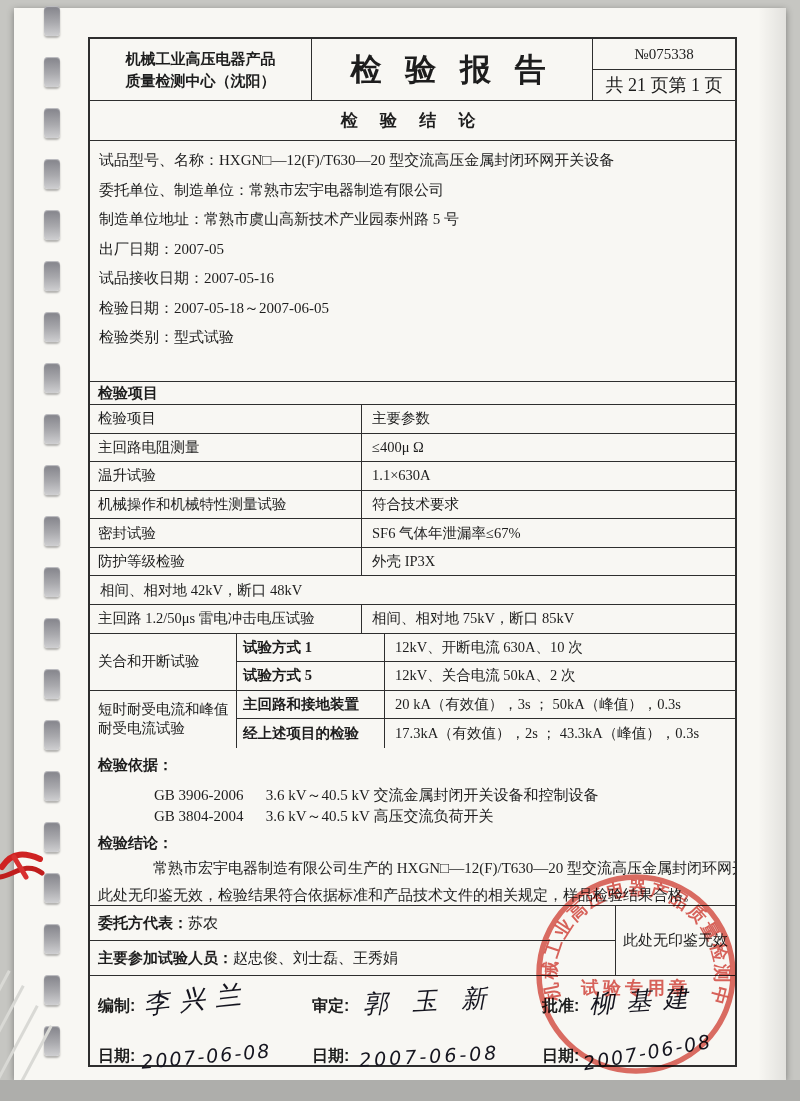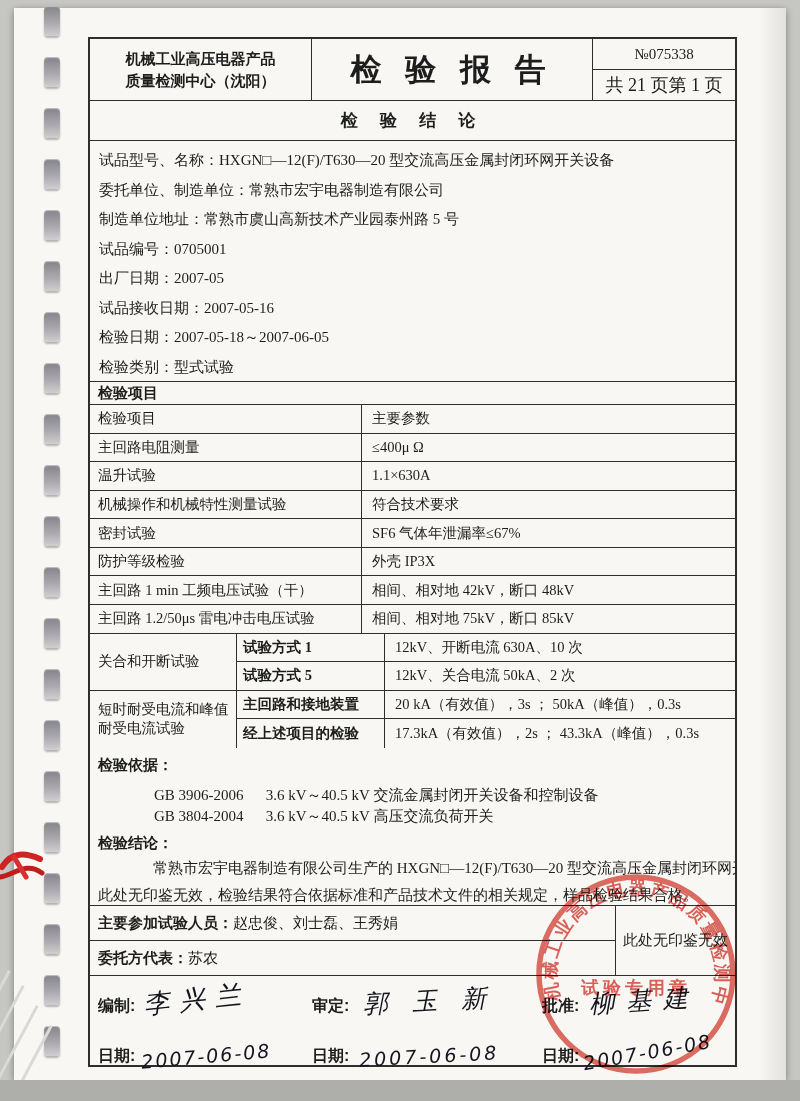--- a/index.html
+++ b/index.html
@@ -127,21 +127,20 @@
         <div class="no-bot">共 21 页第 1 页</div>
       </div>
     </div>
 
     <div class="sec-title bb">检 验 结 论</div>
 
     <div class="info bb">
       <div class="info-line">试品型号、名称：HXGN□—12(F)/T630—20 型交流高压金属封闭环网开关设备</div>
       <div class="info-line">委托单位、制造单位：常熟市宏宇电器制造有限公司</div>
       <div class="info-line">制造单位地址：常熟市虞山高新技术产业园泰州路 5 号</div>
-      <div class="info-line">试品编号：0705001</div>
       <div class="info-line">出厂日期：2007-05</div>
       <div class="info-line">试品接收日期：2007-05-16</div>
       <div class="info-line">检验日期：2007-05-18～2007-06-05</div>
       <div class="info-line">检验类别：型式试验</div>
     </div>
 
     <div class="items-label bb">检验项目</div>
 
     <div class="ptable">
       <div class="prow">
@@ -162,21 +161,20 @@
       </div>
       <div class="prow">
         <div class="pname">密封试验</div>
         <div class="pval">SF6 气体年泄漏率≤67%</div>
       </div>
       <div class="prow">
         <div class="pname">防护等级检验</div>
         <div class="pval">外壳 IP3X</div>
       </div>
       <div class="prow">
-        <div class="pname">主回路 1 min 工频电压试验（干）</div>
         <div class="pval">相间、相对地 42kV，断口 48kV</div>
       </div>
       <div class="prow">
         <div class="pname">主回路 1.2/50μs 雷电冲击电压试验</div>
         <div class="pval">相间、相对地 75kV，断口 85kV</div>
       </div>
       <div class="pgroup">
         <div class="gname">关合和开断试验</div>
         <div class="gsub">
           <div class="gsrow">
@@ -215,26 +213,26 @@
         <span>3.6 kV～40.5 kV 高压交流负荷开关</span>
       </div>
       <div class="c-label">检验结论：</div>
       <div class="c-line1">常熟市宏宇电器制造有限公司生产的 HXGN□—12(F)/T630—20 型交流高压金属封闭环网开关设备</div>
       <div class="c-line2">此处无印鉴无效，检验结果符合依据标准和产品技术文件的相关规定，样品检验结果合格。</div>
     </div>
 
     <div class="frow-wrap">
       <div class="frow-left">
         <div class="frow">
+          <span class="flabel">委托方代表：</span>
+          <span>苏农</span>
+        </div>
+        <div class="frow">
           <span class="flabel">主要参加试验人员：</span>
           <span>赵忠俊、刘士磊、王秀娟</span>
-        </div>
-        <div class="frow">
-          <span class="flabel">委托方代表：</span>
-          <span>苏农</span>
         </div>
       </div>
       <div class="seal-cell">此处无印鉴无效</div>
     </div>
 
     <div class="sigrow">
       <div class="sigcol c1">
         <div class="sigline">
           <span class="siglabel">编制:</span>
           <span class="hw hw-name1">李兴兰</span>

